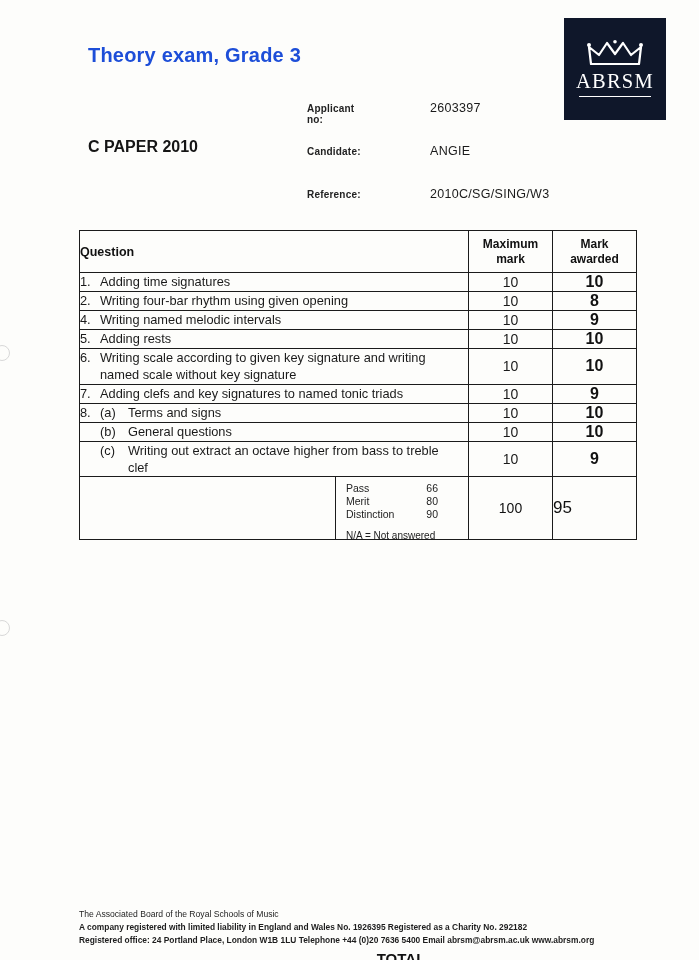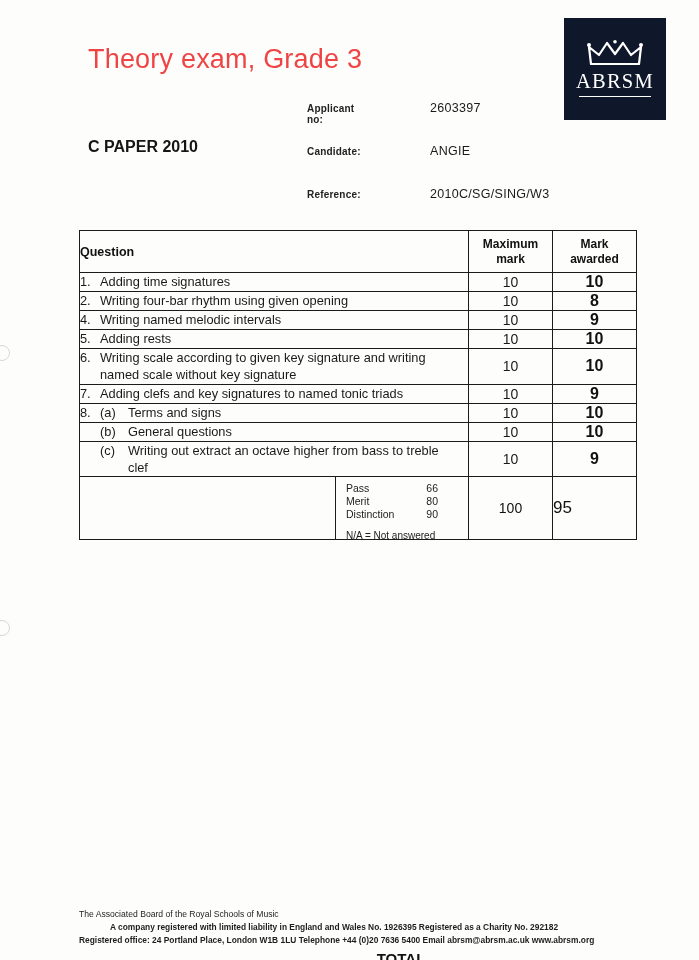--- a/index.html
+++ b/index.html
@@ -25,24 +25,24 @@
 
   
   .header {
     position: relative;
     height: 210px;
   }
   .exam-title {
     position: absolute;
     left: 88px;
     top: 44px;
-    font-size: 27px;
-    font-weight: normal;
+    font-size: 20px;
+    font-weight: bold;
     letter-spacing: 0.2px;
-    color: #ef4444;
+    color: #1d4ed8;
   }
   .paper-code {
     position: absolute;
     left: 88px;
     top: 138px;
     font-size: 16px;
     font-weight: bold;
     color: #151515;
   }
   .meta {
@@ -216,21 +216,21 @@
   .footer {
     position: absolute;
     left: 79px;
     top: 908px;
     width: 570px;
     font-size: 8.4px;
     line-height: 1.55;
     color: #1d1d1d;
   }
   .footer .line1 { font-size: 8.6px; }
-  .footer .line2 { font-weight: bold; margin-left: 31px; }
+  .footer .line2 { font-weight: bold; }
   .footer .line3 { font-weight: bold; }
 
   
   .hole {
     position: absolute;
     left: -6px;
     width: 14px;
     height: 14px;
     border: 1px solid #d8d8d8;
     border-radius: 50%;

